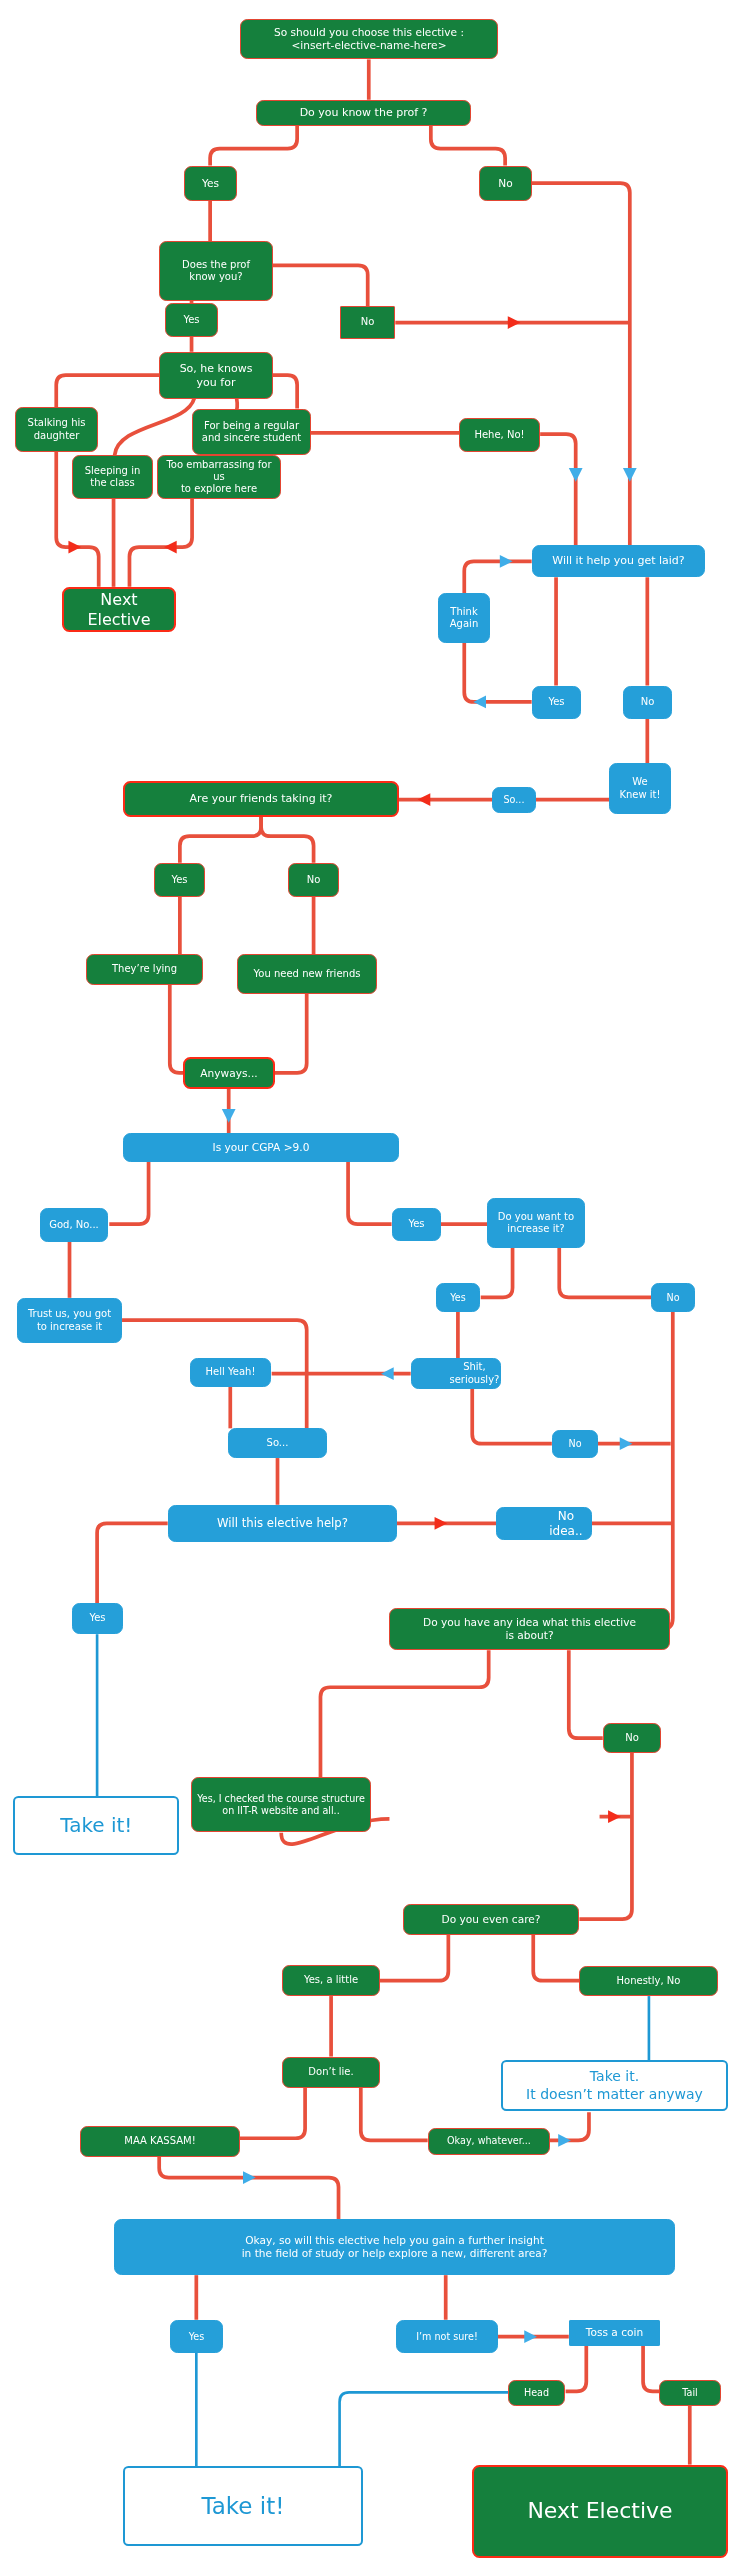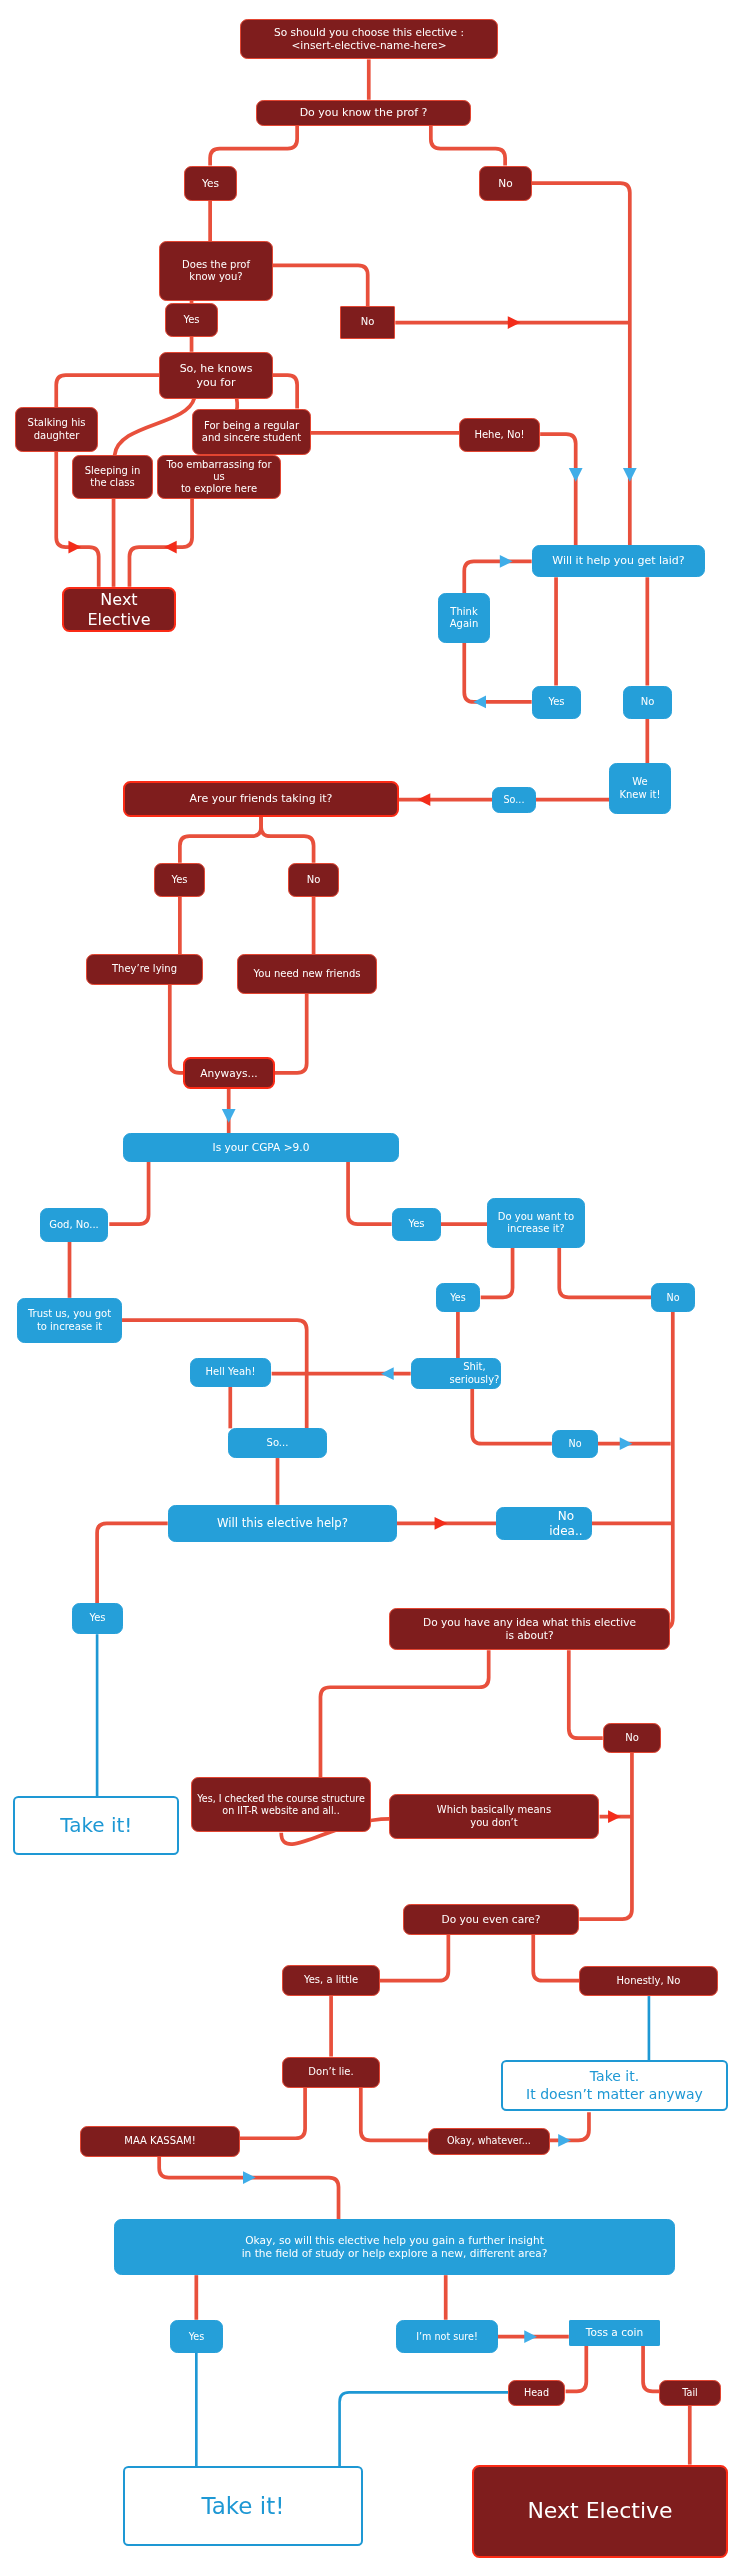--- a/index.html
+++ b/index.html
@@ -3,21 +3,21 @@
 <meta charset="utf-8">
 <style>
   html,body{margin:0;padding:0;background:#ffffff;}
   #canvas{position:relative;width:737px;height:2576px;background:#ffffff;overflow:hidden;
           font-family:"DejaVu Sans","Liberation Sans",sans-serif;}
   #wires{position:absolute;left:0;top:0;z-index:1;}
   .box{position:absolute;z-index:2;box-sizing:border-box;display:flex;flex-direction:column;
        align-items:center;justify-content:center;text-align:center;color:#fff;
        border-radius:7.4px;line-height:1.22;padding:1.1px 3.2px;}
   .box span{display:block;}
-  .red{background:#7f1d1d;border:1.6px solid #E34531;}
+  .red{background:#15803d;border:1.6px solid #E34531;}
   .blue{background:#259FD9;border:1.6px solid #259FD9;}
   .bright{border:2.1px solid #FB2B16;}
   .sharp{border-radius:1.1px;}
   .outline{background:#ffffff;border:2.1px solid #1E98D4;color:#1E98D4;border-radius:5.3px;}
 </style>
 </head>
 <body>
 
 <div id="canvas">
   <svg id="wires" width="737" height="2576" viewBox="0 0 1389 4855">
@@ -249,24 +249,20 @@
       <span>Do you have any idea what this elective</span>
       <span>is about?</span>
     </div>
     <div class="box red" style="left: 191px; top: 1777px; width: 180px; height: 55px; font-size: 9.6px;">
       <span>Yes, I checked the course structure</span>
       <span>on IIT-R website and all..</span>
     </div>
     <div class="box red" style="left: 603px; top: 1723px; width: 58px; height: 30px; font-size: 10px;">
       <span>No</span>
     </div>
-    <div class="box red" style="left: 389px; top: 1794px; width: 210px; height: 45px; font-size: 10px;">
-      <span>Which basically means</span>
-      <span>you don’t</span>
-    </div>
     <div class="box outline" style="left: 501px; top: 2060px; width: 227px; height: 51px; font-size: 14px;">
       <span>Take it.</span>
       <span>It doesn’t matter anyway</span>
     </div>
     <div class="box red" style="left: 403px; top: 1904px; width: 176px; height: 31px; font-size: 10.6px;">
       <span>Do you even care?</span>
     </div>
     <div class="box red" style="left: 282px; top: 1965px; width: 98px; height: 31px; font-size: 10px;">
       <span>Yes, a little</span>
     </div>

